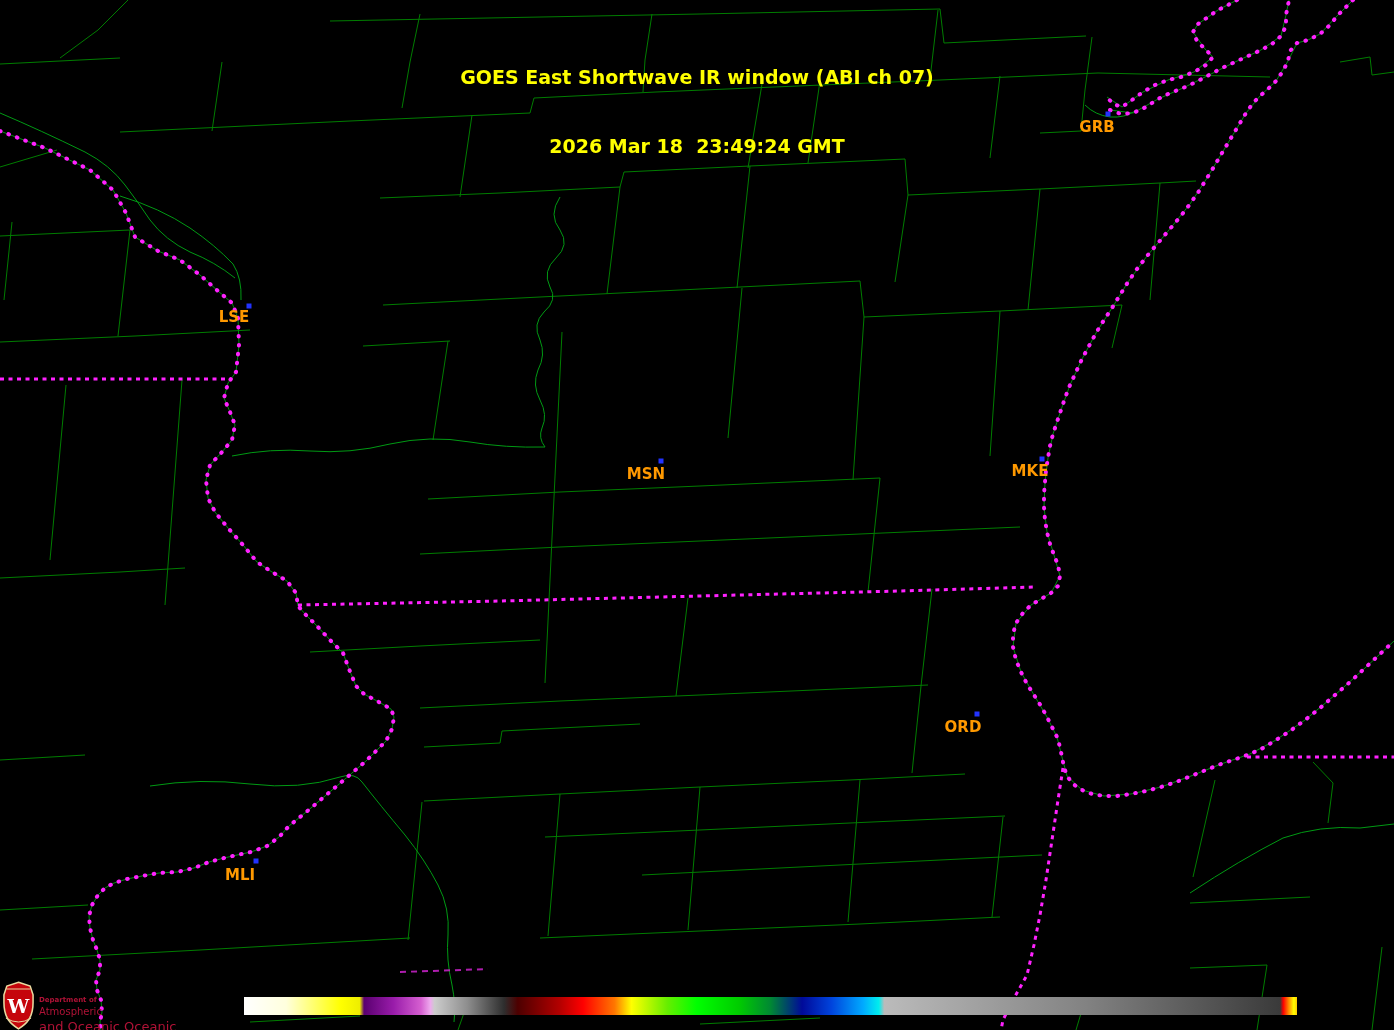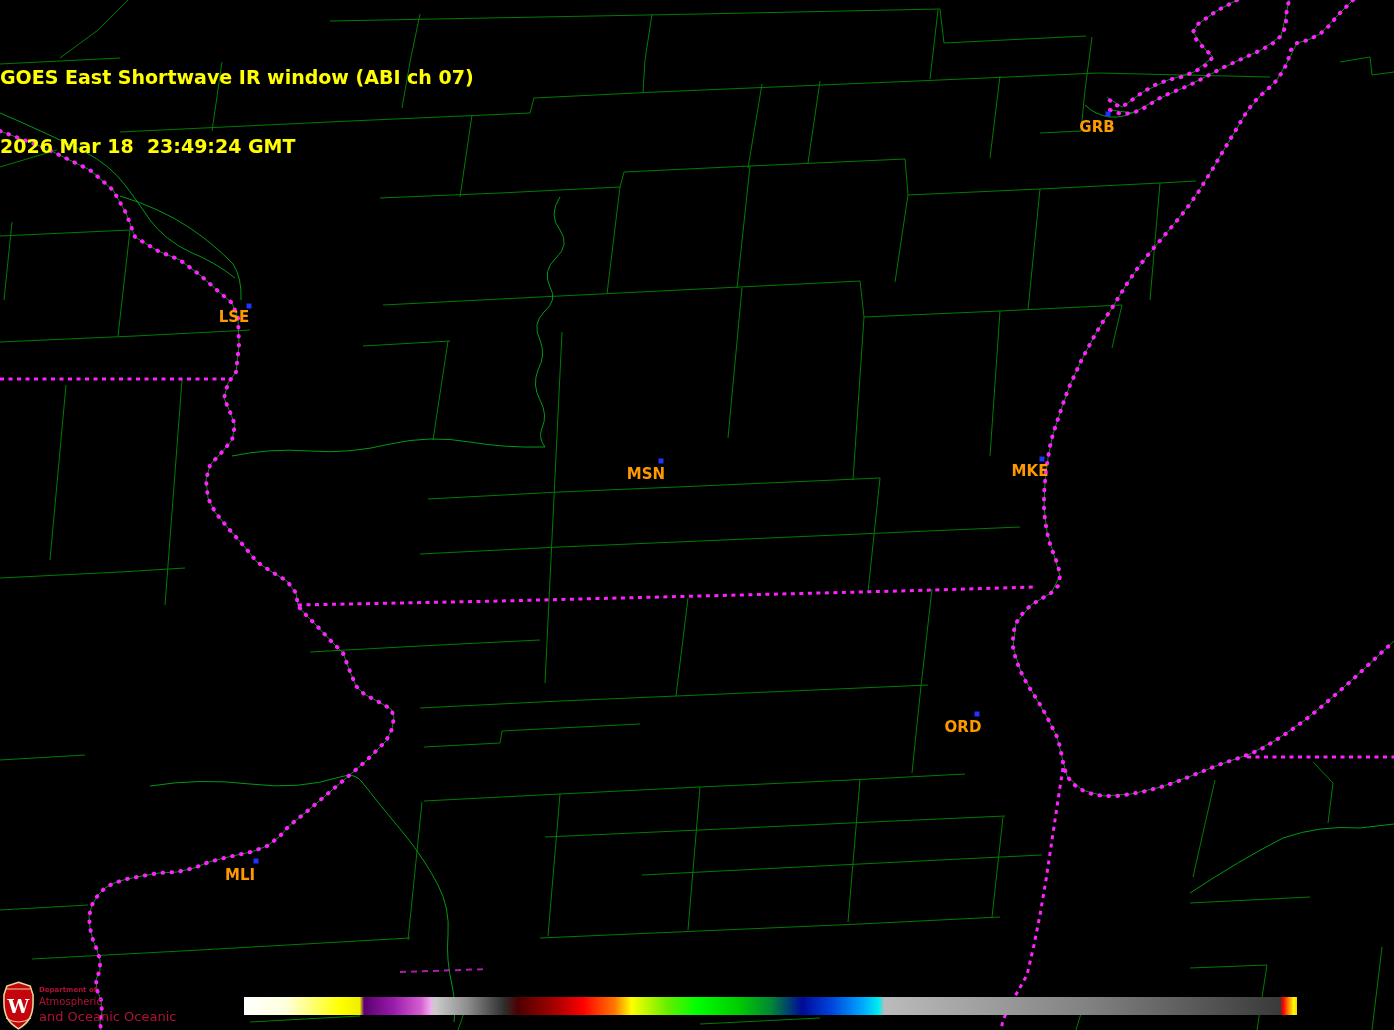--- a/index.html
+++ b/index.html
@@ -5,26 +5,26 @@
   html,body{margin:0;padding:0;background:#000;}
   #screen{position:relative;width:1394px;height:1030px;background:#000;overflow:hidden;
           font-family:"DejaVu Sans","Liberation Sans",sans-serif;}
   #map-svg{position:absolute;left:0;top:0;}
   .county{stroke:#007d00;stroke-width:1;fill:none;}
   .water{stroke:#009a14;stroke-width:1;fill:none;}
   .underlay{stroke:#008a10;stroke-width:1;fill:none;}
   .border-dots{stroke:#ff22ff;stroke-width:4;fill:none;stroke-linecap:round;stroke-dasharray:0.6 8.4;}
   .border-dash{stroke:#ff22ff;stroke-width:3;fill:none;stroke-dasharray:4 4.5;}
   .border-dash-min{stroke:#cc22cc;stroke-width:2;fill:none;stroke-dasharray:6 5;opacity:.85;}
-  #title{position:absolute;left:0;right:0;top:20px;color:#ffff00;
+  #title{position:absolute;left:0;right:0;top:20px;text-align:center;color:#ffff00;
          font-weight:bold;font-size:19px;line-height:23px;white-space:pre;}
   #colorbar{position:absolute;}
   #logo{position:absolute;left:2px;top:981px;display:flex;align-items:flex-start;}
   #logo-text{margin-left:4px;color:#b01236;}
-  #logo-dept{font-size:7px;font-weight:bold;margin-top:5px;}
+  #logo-dept{font-size:7px;font-weight:bold;margin-top:15px;}
   #logo-l1{font-size:10px;line-height:15px;}
   #logo-l2{font-size:13px;line-height:15px;}
   .stn-label{font-weight:bold;font-size:15px;}
 </style>
 </head>
 <body>
 
 <div id="screen">
 
   <svg id="map-svg" width="1394" height="1030" viewBox="0 0 1394 1030">

